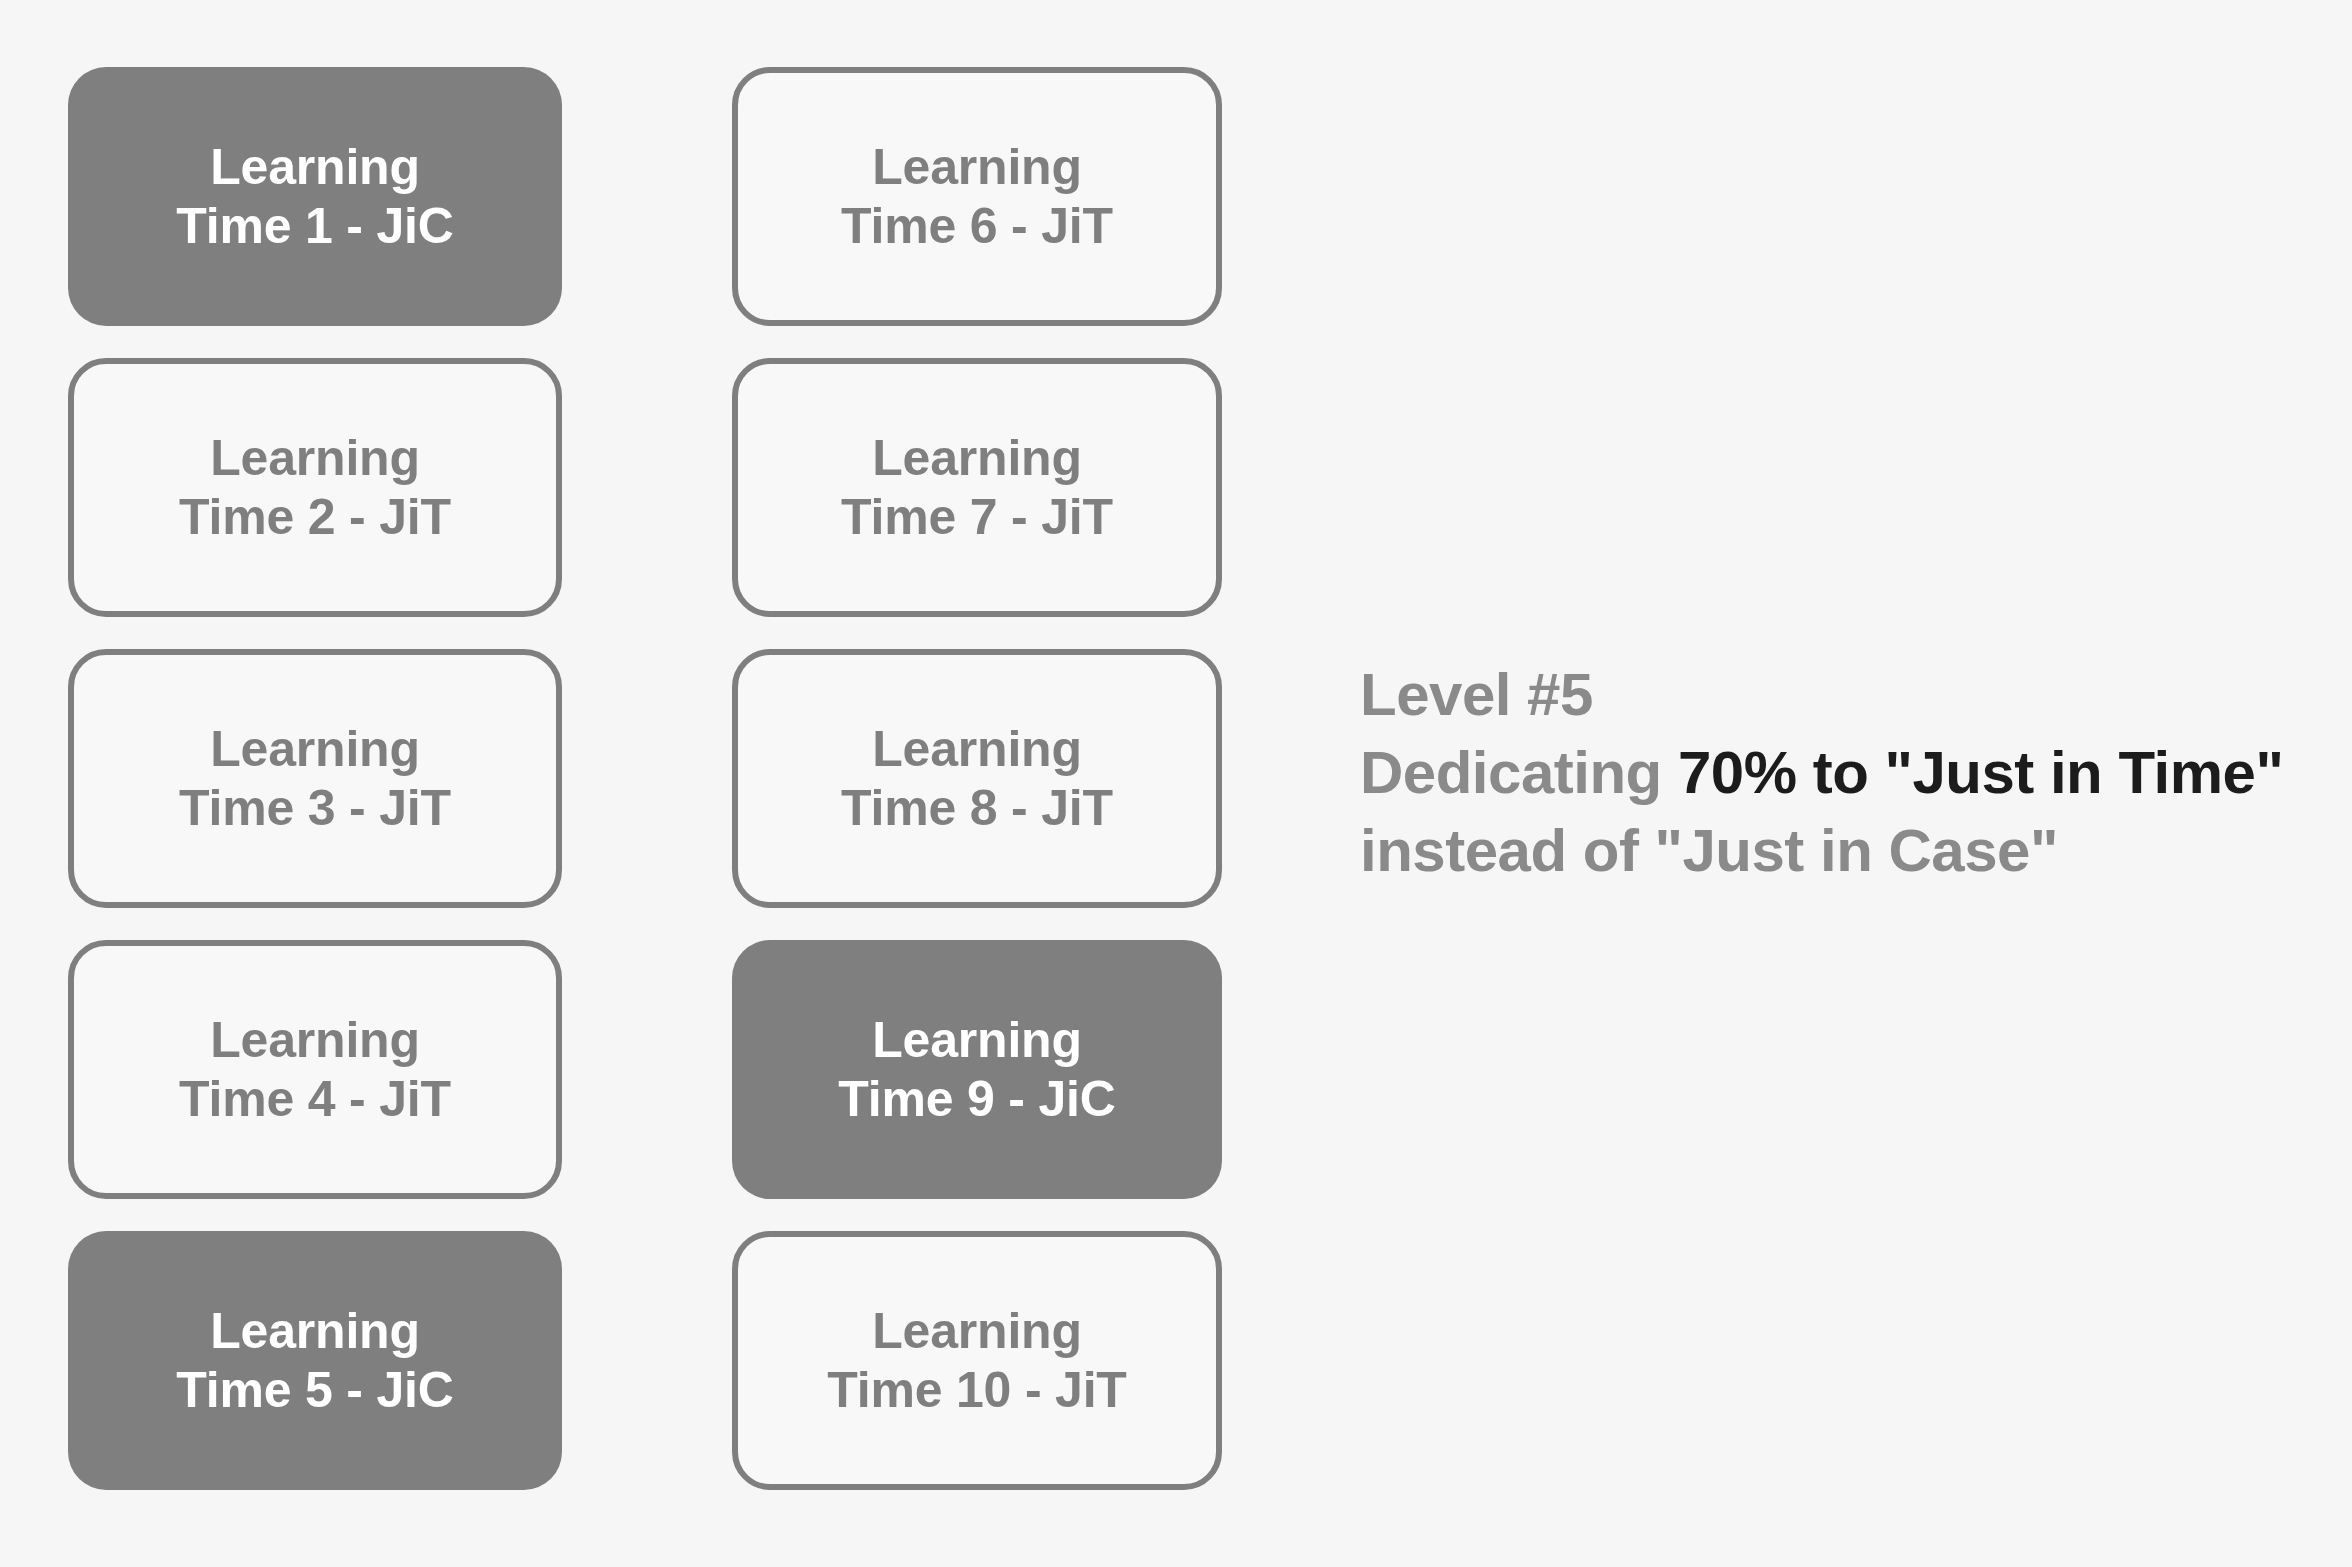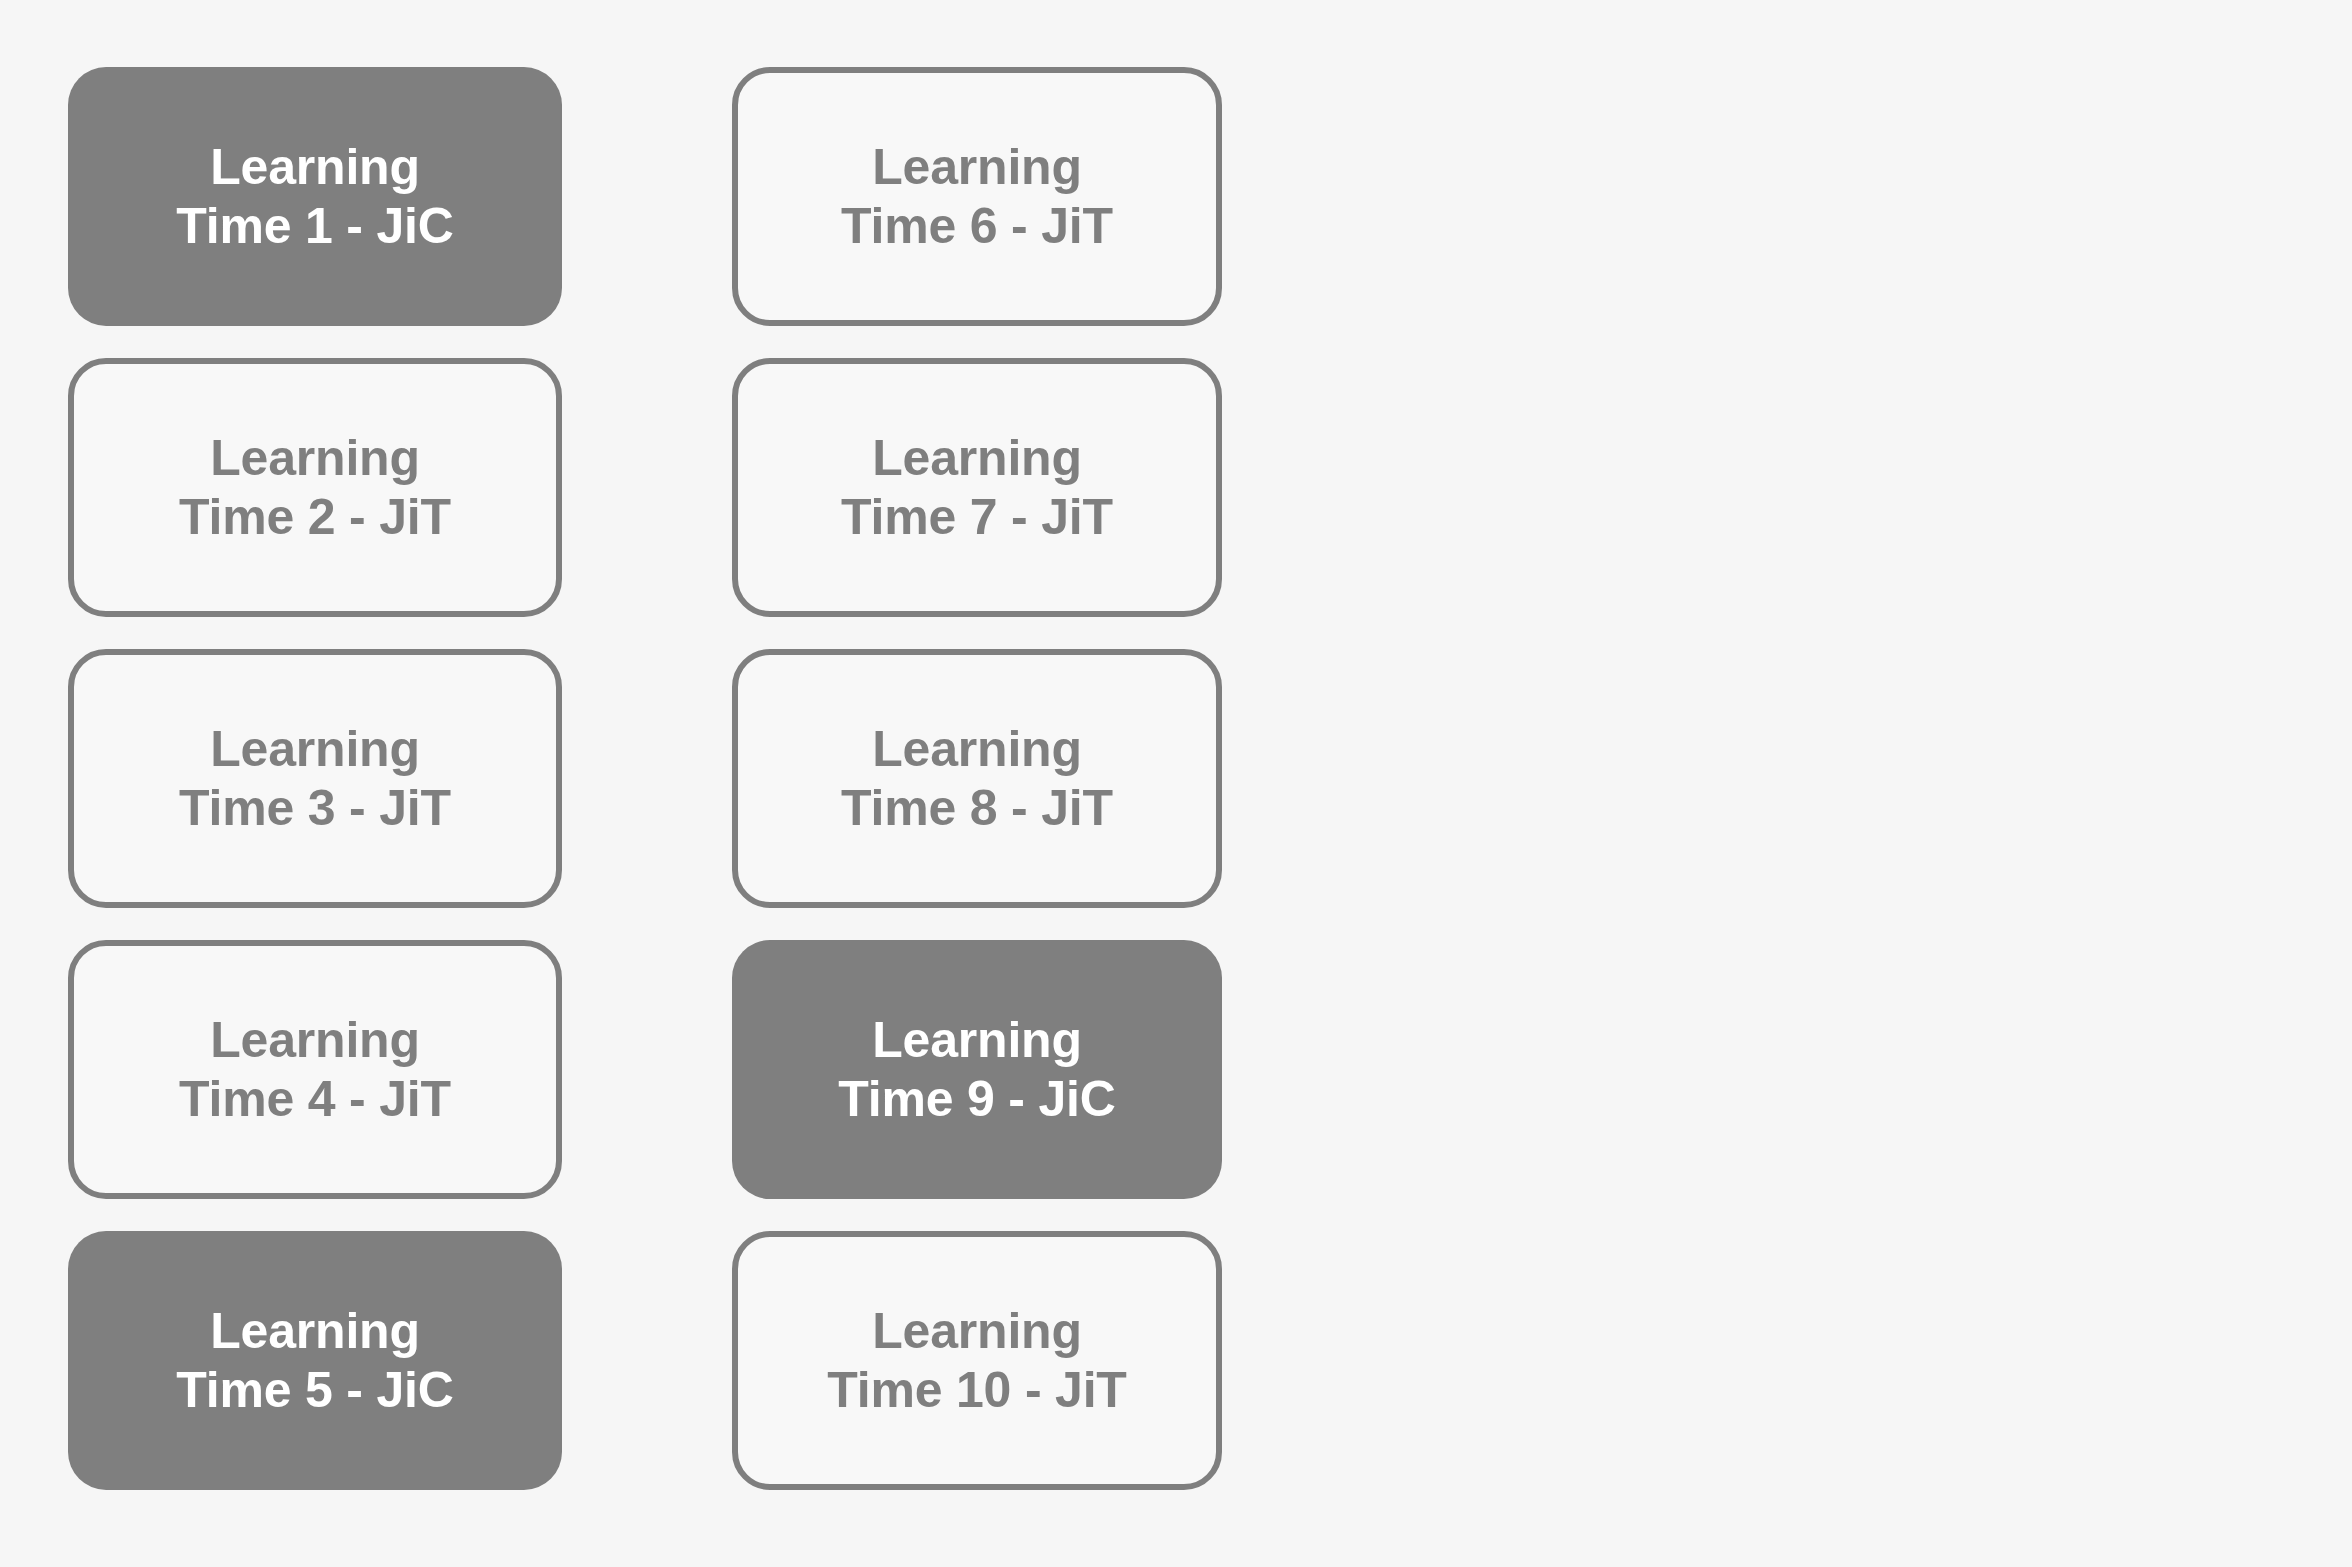--- a/index.html
+++ b/index.html
@@ -113,17 +113,22 @@
     <div class="card outlined">Learning
 Time 7 - JiT</div>
     <div class="card outlined">Learning
 Time 8 - JiT</div>
     <div class="card filled">Learning
 Time 9 - JiC</div>
     <div class="card outlined">Learning
 Time 10 - JiT</div>
   </div>
 
+  <div id="annotation">
+    <span class="line">Level #5</span>
+    <span class="line"><span>Dedicating </span><span class="emphasis">70% to "Just in Time"</span></span>
+    <span class="line">instead of "Just in Case"</span>
+  </div>
 
   <div id="watermark">miro</div>
 
 </div>
 
 
 </body></html>

